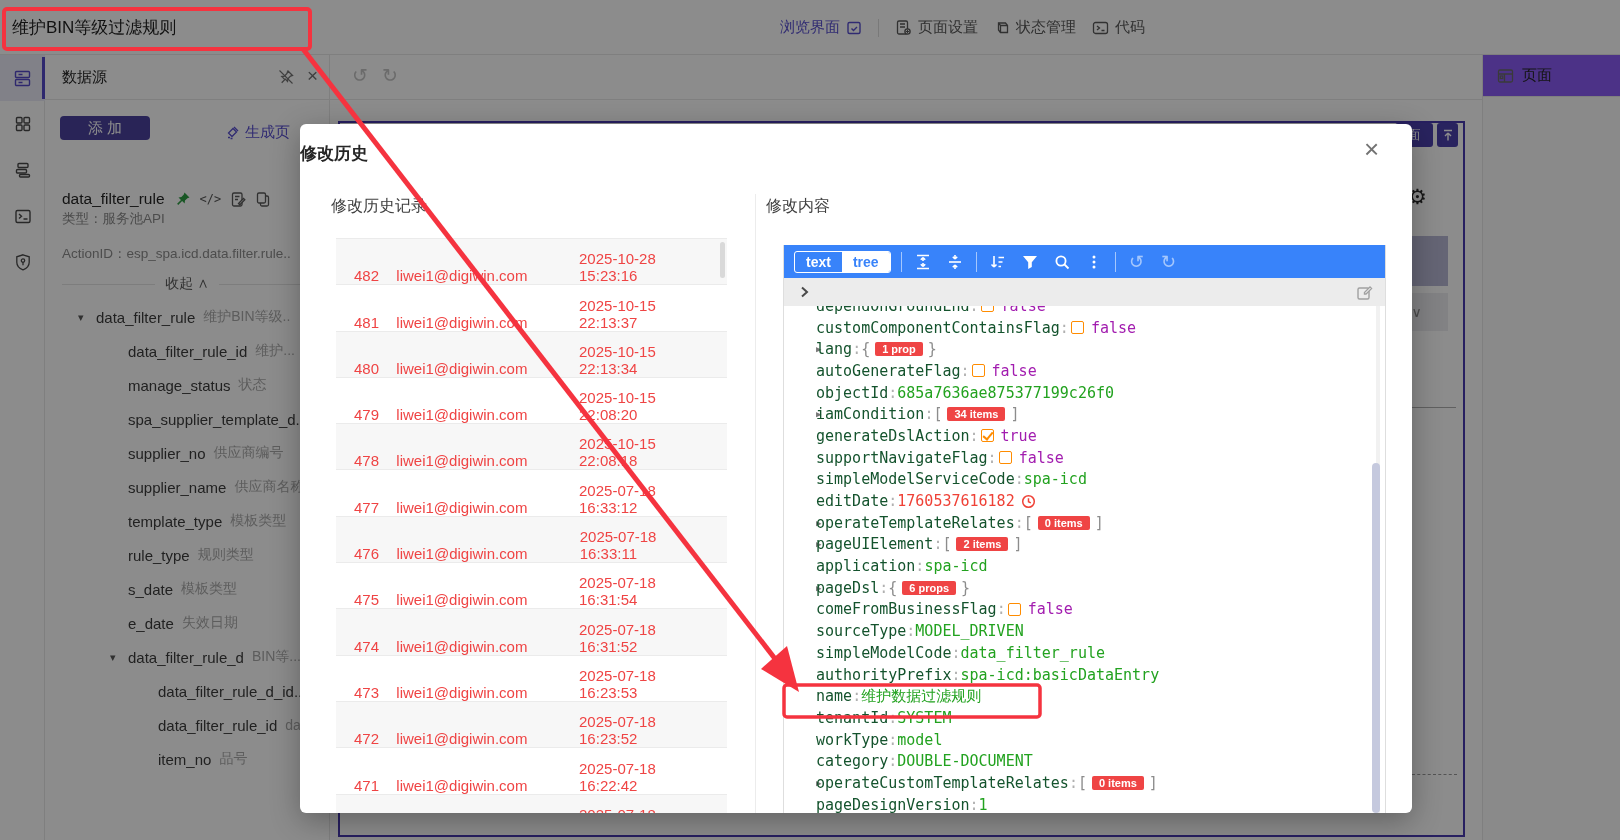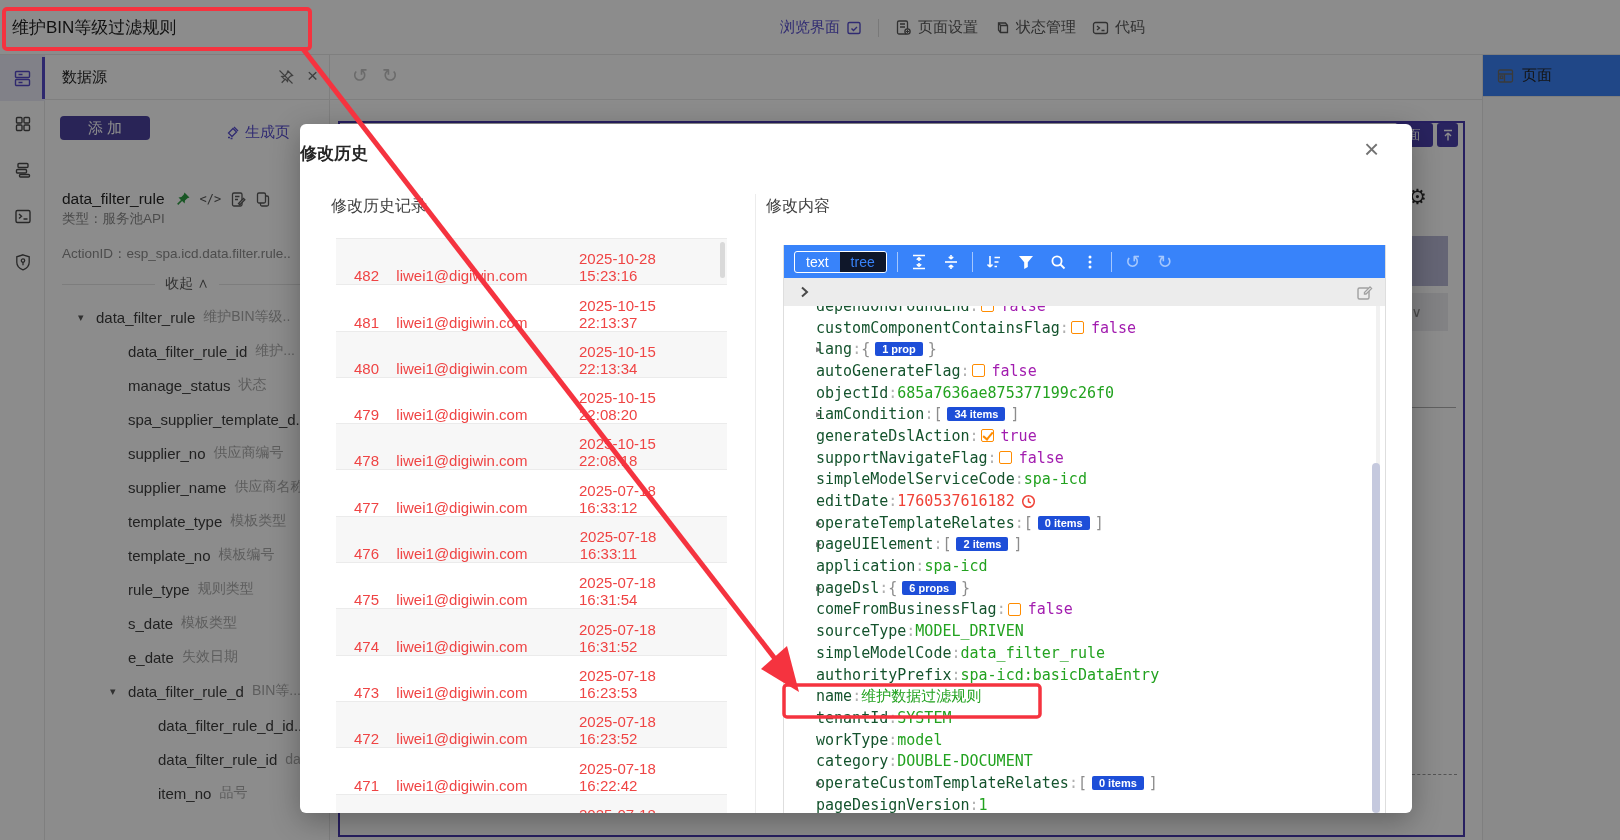--- a/index.html
+++ b/index.html
@@ -54,21 +54,21 @@
   .sel-outline{position:absolute;left:8px;top:21px;width:1127px;height:716px;border:2px solid #473ab0}
   .badge{position:absolute;background:#4c40ae;color:#fff;border-radius:3px;font-size:13px;display:flex;align-items:center;justify-content:center}
   .gear{position:absolute;left:1078px;top:85px;font-size:21px;color:#2b2b2b}
   .lav-box{position:absolute;left:1055px;top:136px;width:63px;height:50px;background:#b9b9d6}
   .sel-box{position:absolute;left:1055px;top:193px;width:63px;height:38px;background:#ededf0;color:#8a8a8a;display:flex;align-items:center;justify-content:center;font-size:14px}
   .hline{position:absolute;left:1060px;top:307px;width:66px;border-top:1px solid #b0b0b0}
   .dashline{position:absolute;left:1082px;top:674px;width:45px;border-top:1px dashed #9a9a9a}
 
   
   .rpanel{position:absolute;left:1482px;top:55px;width:138px;height:785px;background:#fbfbfb;border-left:1px solid #e8e8e8}
-  .rpanel-head{position:relative;height:42px;background:#3b82f6;border-bottom:1px solid #e8e8e8;display:flex;align-items:center;gap:8px;padding-left:14px;font-size:15px;color:#262626}
+  .rpanel-head{position:relative;height:42px;background:#8b5cf6;border-bottom:1px solid #e8e8e8;display:flex;align-items:center;gap:8px;padding-left:14px;font-size:15px;color:#262626}
 
   
   .backdrop{position:absolute;left:0;top:0;width:1620px;height:840px;background:rgba(0,0,0,.45);z-index:5}
   .modal{position:absolute;left:300px;top:124px;width:1112px;height:689px;background:#fff;border-radius:6px;
          box-shadow:0 8px 30px rgba(0,0,0,.3);z-index:10;overflow:hidden}
   .m-title{position:absolute;left:0;top:18px;width:100%;text-align:left;font-size:17px;font-weight:700;color:#262626}
   .m-close{position:absolute;left:1064px;top:12px;font-size:26px;color:#737373;cursor:pointer;line-height:1}
   .sec-title{position:absolute;top:72px;font-size:16px;color:#404040}
   .m-divider{position:absolute;left:455px;top:70px;bottom:0;width:1px;background:#ececec}
 
@@ -77,41 +77,41 @@
   .hrow{height:46.3px;display:flex;align-items:flex-end;border-bottom:1px solid #ebebeb;font-size:15px;color:#ef4444;cursor:pointer}
   .hrow.alt{background:#f7f7f7}
   .hv{width:62px;padding-left:18px}
   .hu{width:190px}
   .ht{margin-left:auto;padding-right:14px}
   .hscroll{position:absolute;left:420px;top:118px;width:5px;height:36px;background:#d9d9d9;border-radius:3px}
 
   
   .jeditor{position:absolute;left:483px;top:121px;width:603px;height:568px;border-left:1px solid #dedede;border-right:1px solid #dedede;background:#fff}
   .jtoolbar{height:33px;background:#3883fa;display:flex;align-items:center;gap:10px;padding:0 10px;color:#fff}
-  .mode-pill{display:flex;border:1px solid #fff;border-radius:3px;overflow:hidden;font-size:14px;font-weight:400}
+  .mode-pill{display:flex;border:1px solid #fff;border-radius:3px;overflow:hidden;font-size:14px;font-weight:700}
   .mode{padding:2px 11px;cursor:pointer}
   .mode.inactive{color:#fff}
-  .mode.active{background:#0f172a;color:#3883fa}
+  .mode.active{background:#ffffff;color:#3883fa}
   .jt-sep{width:1px;height:20px;background:rgba(255,255,255,.55)}
   .jt-icon{display:inline-flex;align-items:center;justify-content:center;width:22px;height:22px;cursor:pointer}
   .jt-icon.dim{opacity:.55}
   .uglyph{font-size:18px;line-height:1}
   .jnav{height:28px;background:#ececec;display:flex;align-items:center;padding:0 12px;color:#4a4a4a}
   .jnav .pencil{margin-left:auto;color:#a0a0a0;display:inline-flex;cursor:pointer}
   .jcontent{position:relative;height:507px;overflow:hidden;font-family:"DejaVu Sans Mono",monospace;font-size:15px}
   .jrows{margin-top:-11px}
   .jrow{height:21.7px;display:flex;align-items:center;white-space:nowrap;cursor:default}
   .jexp{width:22px;padding-left:32px;font-size:9px;color:#777;flex:none}
   .jkey{color:#14532d}
   .jsep{color:#b0b0b0}
   .jstr{color:#22a21f}
   .jbool{color:#a21caf}
   .jnum{color:#ef4136}
   .jbr{color:#8c8c8c}
-  .tag{background:#1d4ed8;color:#fff;font-family:"Liberation Sans",sans-serif;font-size:11px;font-weight:600;
+  .tag{background:#ef4444;color:#fff;font-family:"Liberation Sans",sans-serif;font-size:11px;font-weight:600;
        padding:1px 7px;border-radius:2px;margin:0 5px;flex:none}
   .cb{width:13px;height:13px;border:1.5px solid #ff8c00;border-radius:2px;display:inline-block;margin:0 7px 0 2px;position:relative;flex:none}
   .cb.on::after{content:"";position:absolute;left:3px;top:0;width:4px;height:8px;border:solid #ff8c00;border-width:0 2px 2px 0;transform:rotate(40deg)}
   .clock{margin-left:6px;flex:none}
   .jtrack{position:absolute;left:1076px;top:182px;width:4px;height:507px;background:#f1f1f1}
   .jthumb{position:absolute;left:1072px;top:339px;width:8px;height:350px;background:#c5c9de;border-radius:4px}
 
   
   .annot{position:absolute;left:0;top:0;z-index:30;pointer-events:none}
   svg.ic{display:block}
@@ -287,24 +287,20 @@
         </div>
         <div class="trow lvl2">
           <span class="tname">supplier_name</span>
           <span class="tdesc">供应商名称</span>
         </div>
         <div class="trow lvl2">
           <span class="tname">template_type</span>
           <span class="tdesc">模板类型</span>
         </div>
         <div class="trow lvl2">
-          <span class="tname">template_no</span>
-          <span class="tdesc">模板编号</span>
-        </div>
-        <div class="trow lvl2">
           <span class="tname">rule_type</span>
           <span class="tdesc">规则类型</span>
         </div>
         <div class="trow lvl2">
           <span class="tname">s_date</span>
           <span class="tdesc">模板类型</span>
         </div>
         <div class="trow lvl2">
           <span class="tname">e_date</span>
           <span class="tdesc">失效日期</span>

